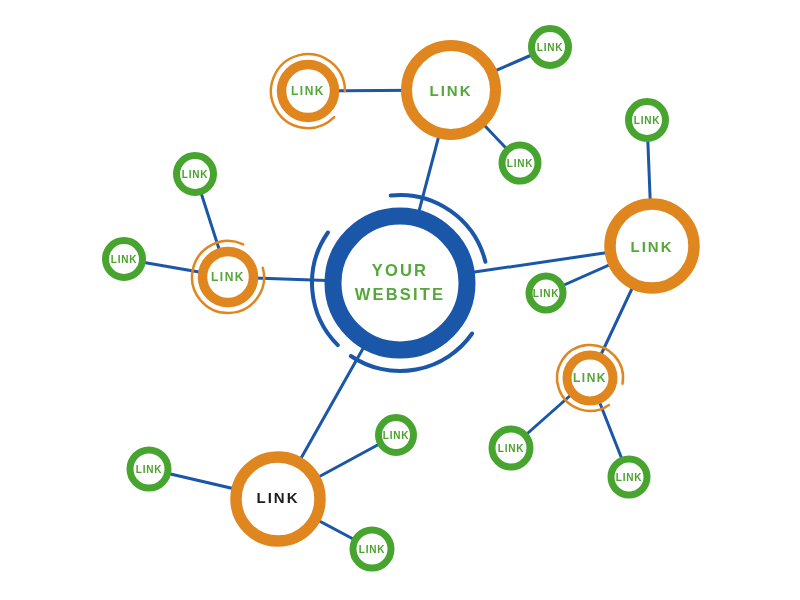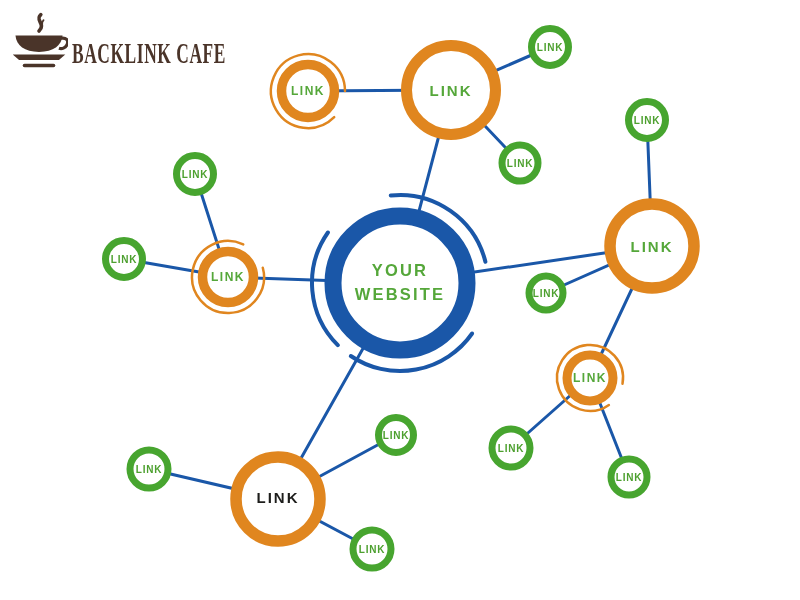--- a/index.html
+++ b/index.html
@@ -135,25 +135,14 @@
       <circle class="leaf" cx="396" cy="435" r="17.5" stroke-width="6.5"></circle>
       <text class="t-leaf" x="396" y="435">LINK</text>
     </g>
     <g>
       <circle class="leaf" cx="372" cy="549" r="19"></circle>
       <text class="t-leaf" x="372" y="549">LINK</text>
     </g>
   </svg>
 
   
-  <div class="logo">
-    <svg width="58" height="62" viewBox="0 0 64 68">
-      <path class="cup-stroke" stroke-width="4" stroke-linecap="round" d="M34,5 C27,11 40,15 32,23"></path>
-      <path class="cup-stroke" stroke-width="2" stroke-linecap="round" d="M37,11 C33,15 38,17 34,21"></path>
-      <path class="cup-stroke" stroke-width="3.5" d="M56,31 c6,-1 9,2 7,7 c-1.6,4 -6,5 -9,4"></path>
-      <path class="cup" d="M6,28 h52 c-1,11 -10,18 -26,18 c-16,0 -25,-7 -26,-18 z"></path>
-      <path class="cup" d="M3,49 h58 l-7,6 h-44 z"></path>
-      <rect class="cup" x="14" y="59" width="36" height="4" rx="2"></rect>
-    </svg>
-    <span class="brand-name">BACKLINK CAFE</span>
-  </div>
 
 </div>
 
 </body></html>

